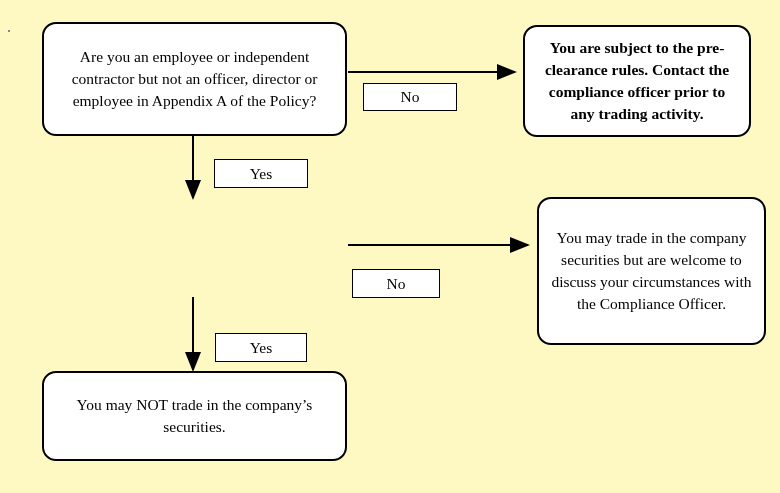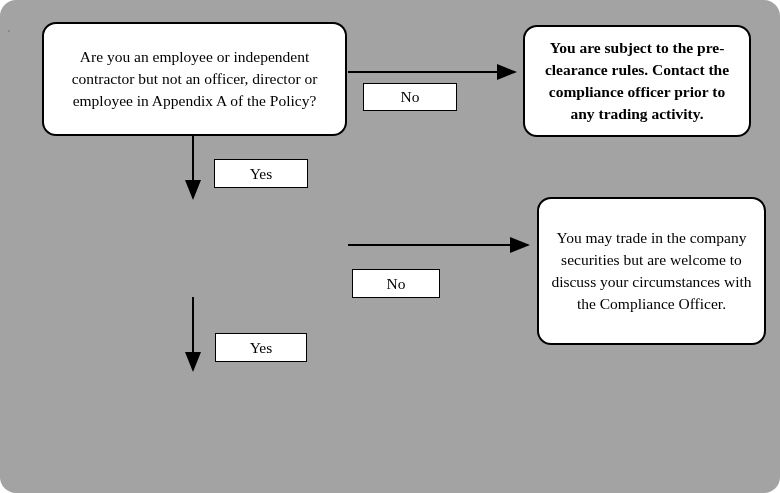--- a/index.html
+++ b/index.html
@@ -7,23 +7,22 @@
     padding: 0;
     background: #ffffff;
   }
   body {
     font-family: "Liberation Serif", serif;
   }
   #canvas {
     position: relative;
     width: 780px;
     height: 493px;
-    background: #a3a3a3;
+    background: #fef9c3;
     overflow: hidden;
-    border-radius: 16px;
   }
   .node {
     position: absolute;
     box-sizing: border-box;
     border: 2px solid #000000;
     border-radius: 14px;
     background: #ffffff;
     display: flex;
     align-items: center;
     justify-content: center;
@@ -84,20 +83,23 @@
 
   <div class="node" style="left:523px; top:25px; width:228px; height:112px;font-weight:bold;">
     <span>You are subject to the pre-clearance rules.  Contact the compliance officer prior to any trading activity.</span>
   </div>
 
 
   <div class="node" style="left:537px; top:197px; width:229px; height:148px;">
     <span>You may trade in the company securities but are welcome to discuss your circumstances with the Compliance Officer.</span>
   </div>
 
+  <div class="node" style="left:42px; top:371px; width:305px; height:90px;">
+    <span>You may NOT trade in the company’s securities.</span>
+  </div>
 
   <div class="label-box" style="left:363px; top:83px; width:94px; height:28px;">
     <span>No</span>
   </div>
 
   <div class="label-box" style="left:214px; top:159px; width:94px; height:29px;">
     <span>Yes</span>
   </div>
 
   <div class="label-box" style="left:352px; top:269px; width:88px; height:29px;">

